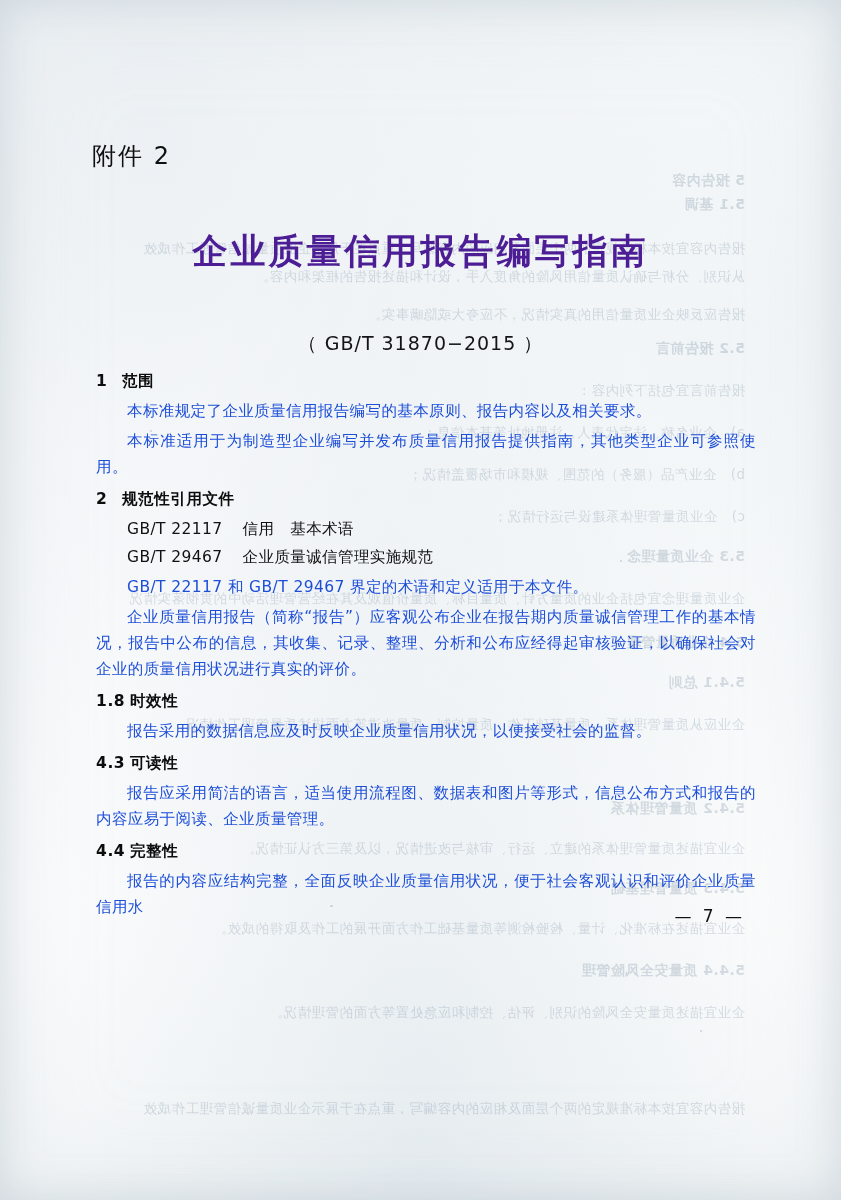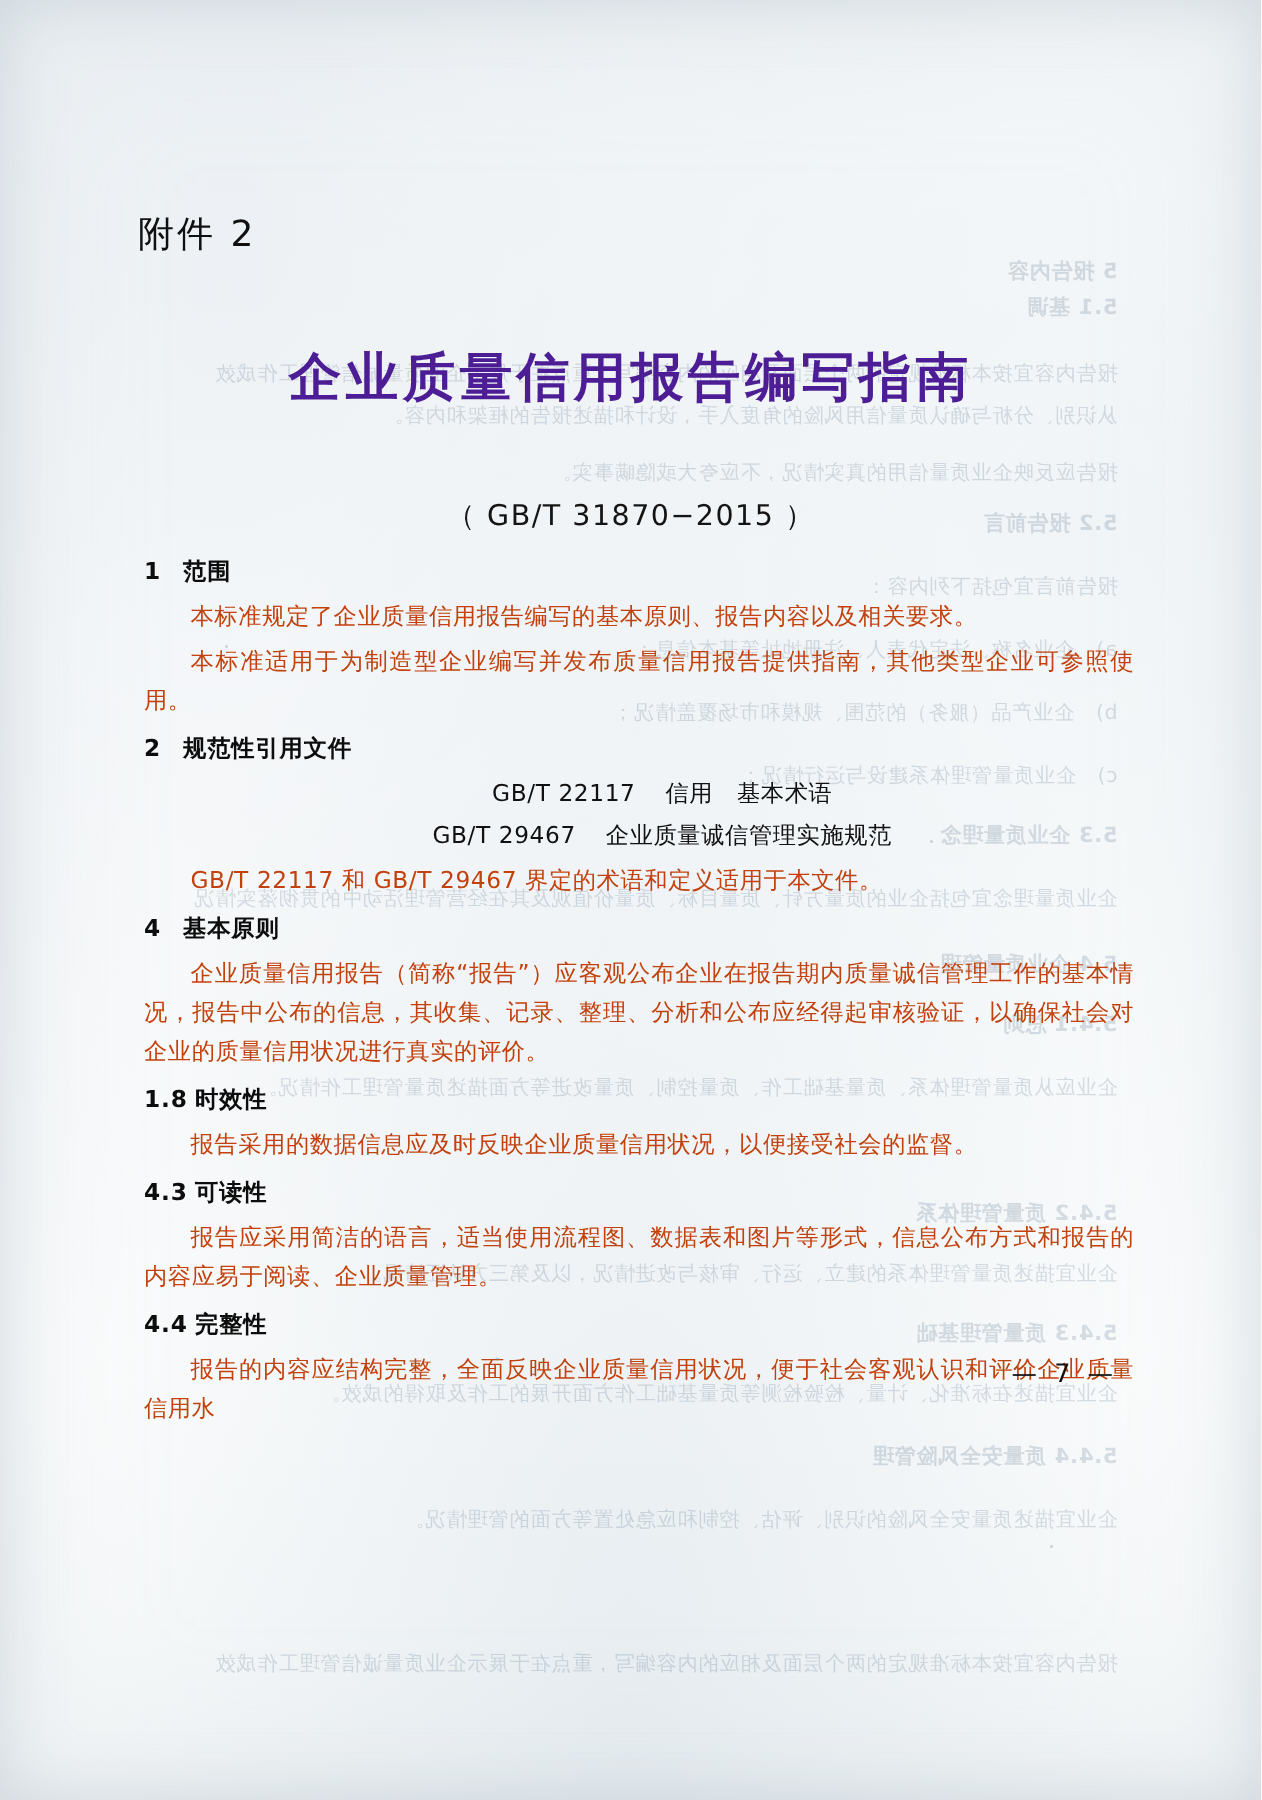--- a/index.html
+++ b/index.html
@@ -117,30 +117,29 @@
   .sec-head .num.sub {
     min-width: 34px;
   }
   .para {
     font-size: 15.5px;
     line-height: 26px;
     letter-spacing: 0.4px;
     text-indent: 31px;
     margin: 4px 0 4px 0;
     text-align: justify;
-    color: #c2410c;
+    color: #1d4ed8;
   }
   .ref {
     font-size: 15.5px;
     line-height: 26px;
     letter-spacing: 0.4px;
     margin: 2px 0 2px 0;
     padding-left: 31px;
     color: #111;
-    text-align: center;
   }
   .ref .gap {
     display: inline-block;
     width: 20px;
   }
   .page-num {
     position: absolute;
     right: 96px;
     bottom: 62px;
     font-size: 17px;
@@ -207,23 +206,20 @@
       </div>
       <div class="ref">
         <span>GB/T 22117</span><span class="gap"></span><span>信用　基本术语</span>
       </div>
       <div class="ref">
         <span>GB/T 29467</span><span class="gap"></span><span>企业质量诚信管理实施规范</span>
       </div>
 
       <p class="para">GB/T 22117 和 GB/T 29467 界定的术语和定义适用于本文件。</p>
 
-      <div class="sec-head">
-        <span class="num">4</span><span>基本原则</span>
-      </div>
 
       <p class="para">企业质量信用报告（简称“报告”）应客观公布企业在报告期内质量诚信管理工作的基本情况，报告中公布的信息，其收集、记录、整理、分析和公布应经得起审核验证，以确保社会对企业的质量信用状况进行真实的评价。</p>
 
       <div class="sec-head">
         <span class="num sub">1.8</span><span>时效性</span>
       </div>
       <p class="para">报告采用的数据信息应及时反映企业质量信用状况，以便接受社会的监督。</p>
 
       <div class="sec-head">
         <span class="num sub">4.3</span><span>可读性</span>

